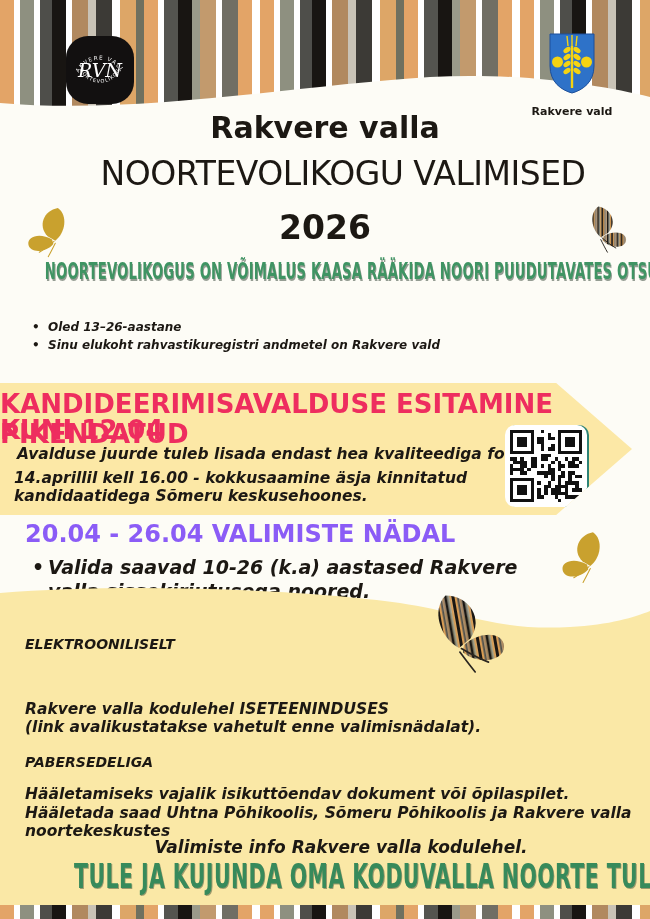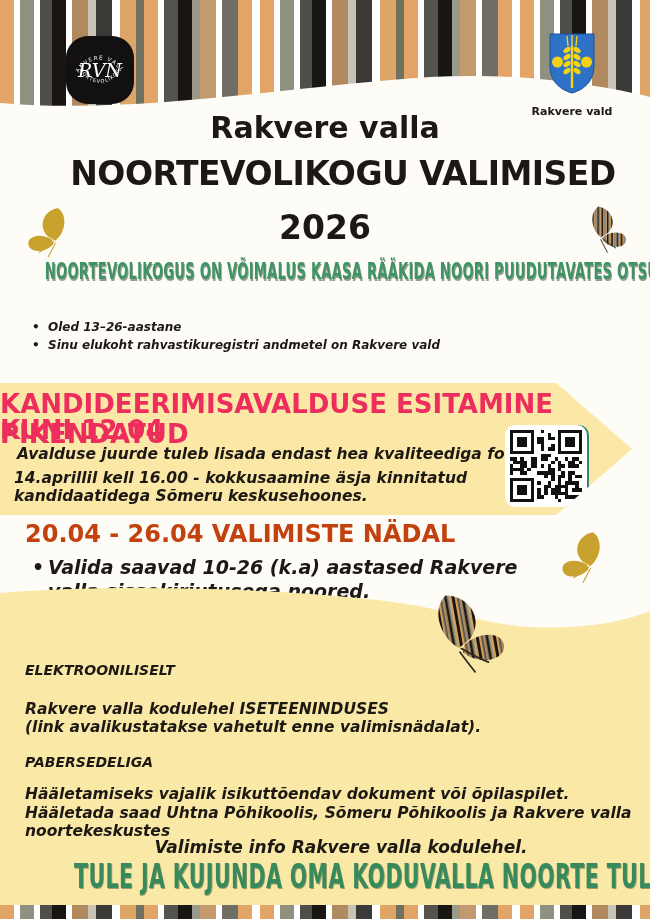--- a/index.html
+++ b/index.html
@@ -33,21 +33,21 @@
   .yellow-section svg.wave{position:absolute;top:-59px;left:0;display:block;}
   
   .logo{position:absolute;left:66px;top:36px;width:68px;height:68px;}
   .arms{position:absolute;left:516px;top:32px;width:112px;text-align:center;}
   .arms .arms-label{display:inline-block;background:#fdfcf6;border-radius:4px;
     padding:0 4px;font-size:11px;font-weight:bold;margin-top:7px;}
   
   .abs{position:absolute;}
   .centered{left:0;right:0;text-align:center;}
   .title1{top:110px;font-size:30px;font-weight:800;}
-  .title2{top:154px;font-size:33px;font-weight:700;letter-spacing:-.5px;margin-left:36px;}
+  .title2{top:154px;font-size:33px;font-weight:400;letter-spacing:-.5px;margin-left:36px;}
   .title3{top:198px;font-size:33px;font-weight:800;margin-top:10px;}
   .tagline{top:257px;white-space:nowrap;}
   .tagline span{display:inline-block;transform:scale(.88,1.5);transform-origin:center top;
     font-size:15px;font-weight:800;color:#3f9463;letter-spacing:.2px;
     text-shadow:1px 1px 0 rgba(20,40,25,.45);}
   .oled-heading{top:292px;left:25px;font-size:19px;font-weight:800;}
   ul.bullets{margin:0;padding:0;list-style:none;font-weight:700;font-style:italic;}
   ul.bullets li{position:relative;padding-left:20px;margin-bottom:3px;line-height:1.25;}
   ul.bullets li::before{content:"•";position:absolute;left:4px;}
   .cand-bullets{top:320px;left:28px;font-size:12px;width:580px;}
@@ -58,27 +58,27 @@
     font-size:26px;font-weight:800;color:#ee2d5f;}
   .banner-line2{position:absolute;top:32px;left:0;width:562px;
     font-size:26px;font-weight:800;color:#ee2d5f;}
   .banner-note1{position:absolute;top:62px;left:17px;font-size:15.5px;font-weight:700;font-style:italic;}
   .banner-note2{position:absolute;top:87px;left:14px;width:492px;font-size:15.5px;
     font-weight:700;font-style:italic;line-height:1.15;}
   .qr-card{position:absolute;left:505px;top:42px;width:82px;height:82px;background:#fff;
     border-radius:10px;padding:5px;box-sizing:border-box;box-shadow:2px 0 0 #2e8376;}
   .qr-card svg{display:block;width:72px;height:72px;}
   
-  .week-heading{top:520px;left:25px;font-size:24px;font-weight:800;color:#c2410c;}
+  .week-heading{top:520px;left:25px;font-size:24px;font-weight:800;color:#8b5cf6;}
   .week-bullets{top:556px;left:28px;font-size:19px;width:510px;}
   
   .kuidas-heading{top:629px;left:28px;font-size:22px;font-weight:800;color:#3e8b5e;}
   .small-label{left:25px;font-size:14px;font-weight:800;font-style:italic;}
   .body-line{left:25px;font-size:15.5px;font-weight:700;font-style:italic;}
-  .elec-label{top:662px;}
+  .elec-label{top:636px;}
   .elec-line1{top:700px;}
   .elec-line2{top:718px;}
   .paper-label{top:754px;}
   .paper-line1{top:785px;}
   .paper-line2{top:804px;}
   .footer-info{top:837px;font-size:17px;font-weight:700;font-style:italic;margin-left:32px;}
   .footer-cta{top:857px;white-space:nowrap;}
   .footer-cta span{display:inline-block;transform:scale(.82,1.35);transform-origin:center top;
     font-size:25px;font-weight:800;color:#378a5b;letter-spacing:.5px;
     text-shadow:1px 1px 0 rgba(20,40,25,.4);}

